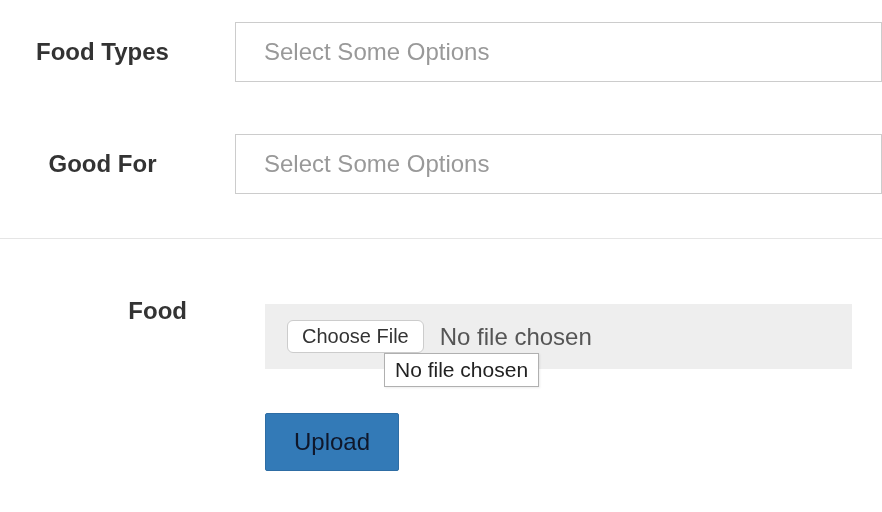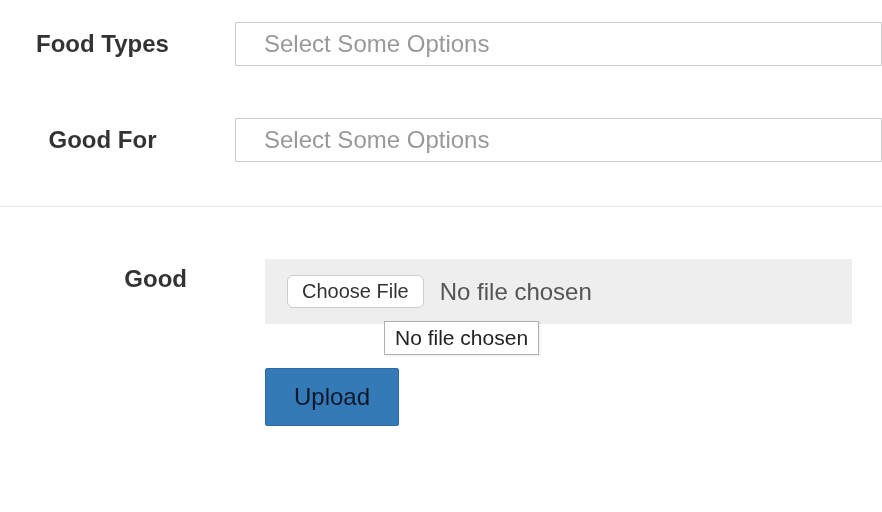--- a/index.html
+++ b/index.html
@@ -23,21 +23,21 @@
       width: 235px;
       text-align: center;
       padding-right: 30px;
       font-weight: 700;
       font-size: 24px;
       color: #333333;
     }
     .select-input {
       flex: 1;
       border: 1px solid #cccccc;
-      height: 44px;
+      height: 60px;
       display: flex;
       align-items: center;
       padding: 0 28px;
       font-size: 24px;
       color: #999999;
       background: #ffffff;
     }
     .top-section {
       padding-top: 12px;
       padding-bottom: 34px;
@@ -65,20 +65,21 @@
       flex: 1;
       position: relative;
     }
     .file-area {
       background: #eeeeee;
       padding: 16px 22px;
       display: flex;
       align-items: center;
       gap: 16px;
       margin-right: 30px;
+      margin-top: 13px;
     }
     .choose-file-btn {
       background: #ffffff;
       border: 1px solid #cccccc;
       border-radius: 6px;
       padding: 4px 14px;
       font-size: 20px;
       color: #333333;
       font-family: inherit;
       cursor: pointer;
@@ -126,21 +127,21 @@
   <div class="form-row">
     <div class="form-label">Good For</div>
     <div class="select-input">Select Some Options</div>
   </div>
 </div>
 
 <hr class="divider">
 
 <div class="image-section">
   <div class="image-row">
-    <div class="image-label">Good</div>
+    <div class="image-label">Food</div>
     <div class="image-content">
       <div class="file-area">
         <button class="choose-file-btn">Choose File</button>
         <span class="file-status">No file chosen</span>
       </div>
       <div class="tooltip">No file chosen</div>
       <button class="upload-btn">Upload</button>
     </div>
   </div>
 </div>

